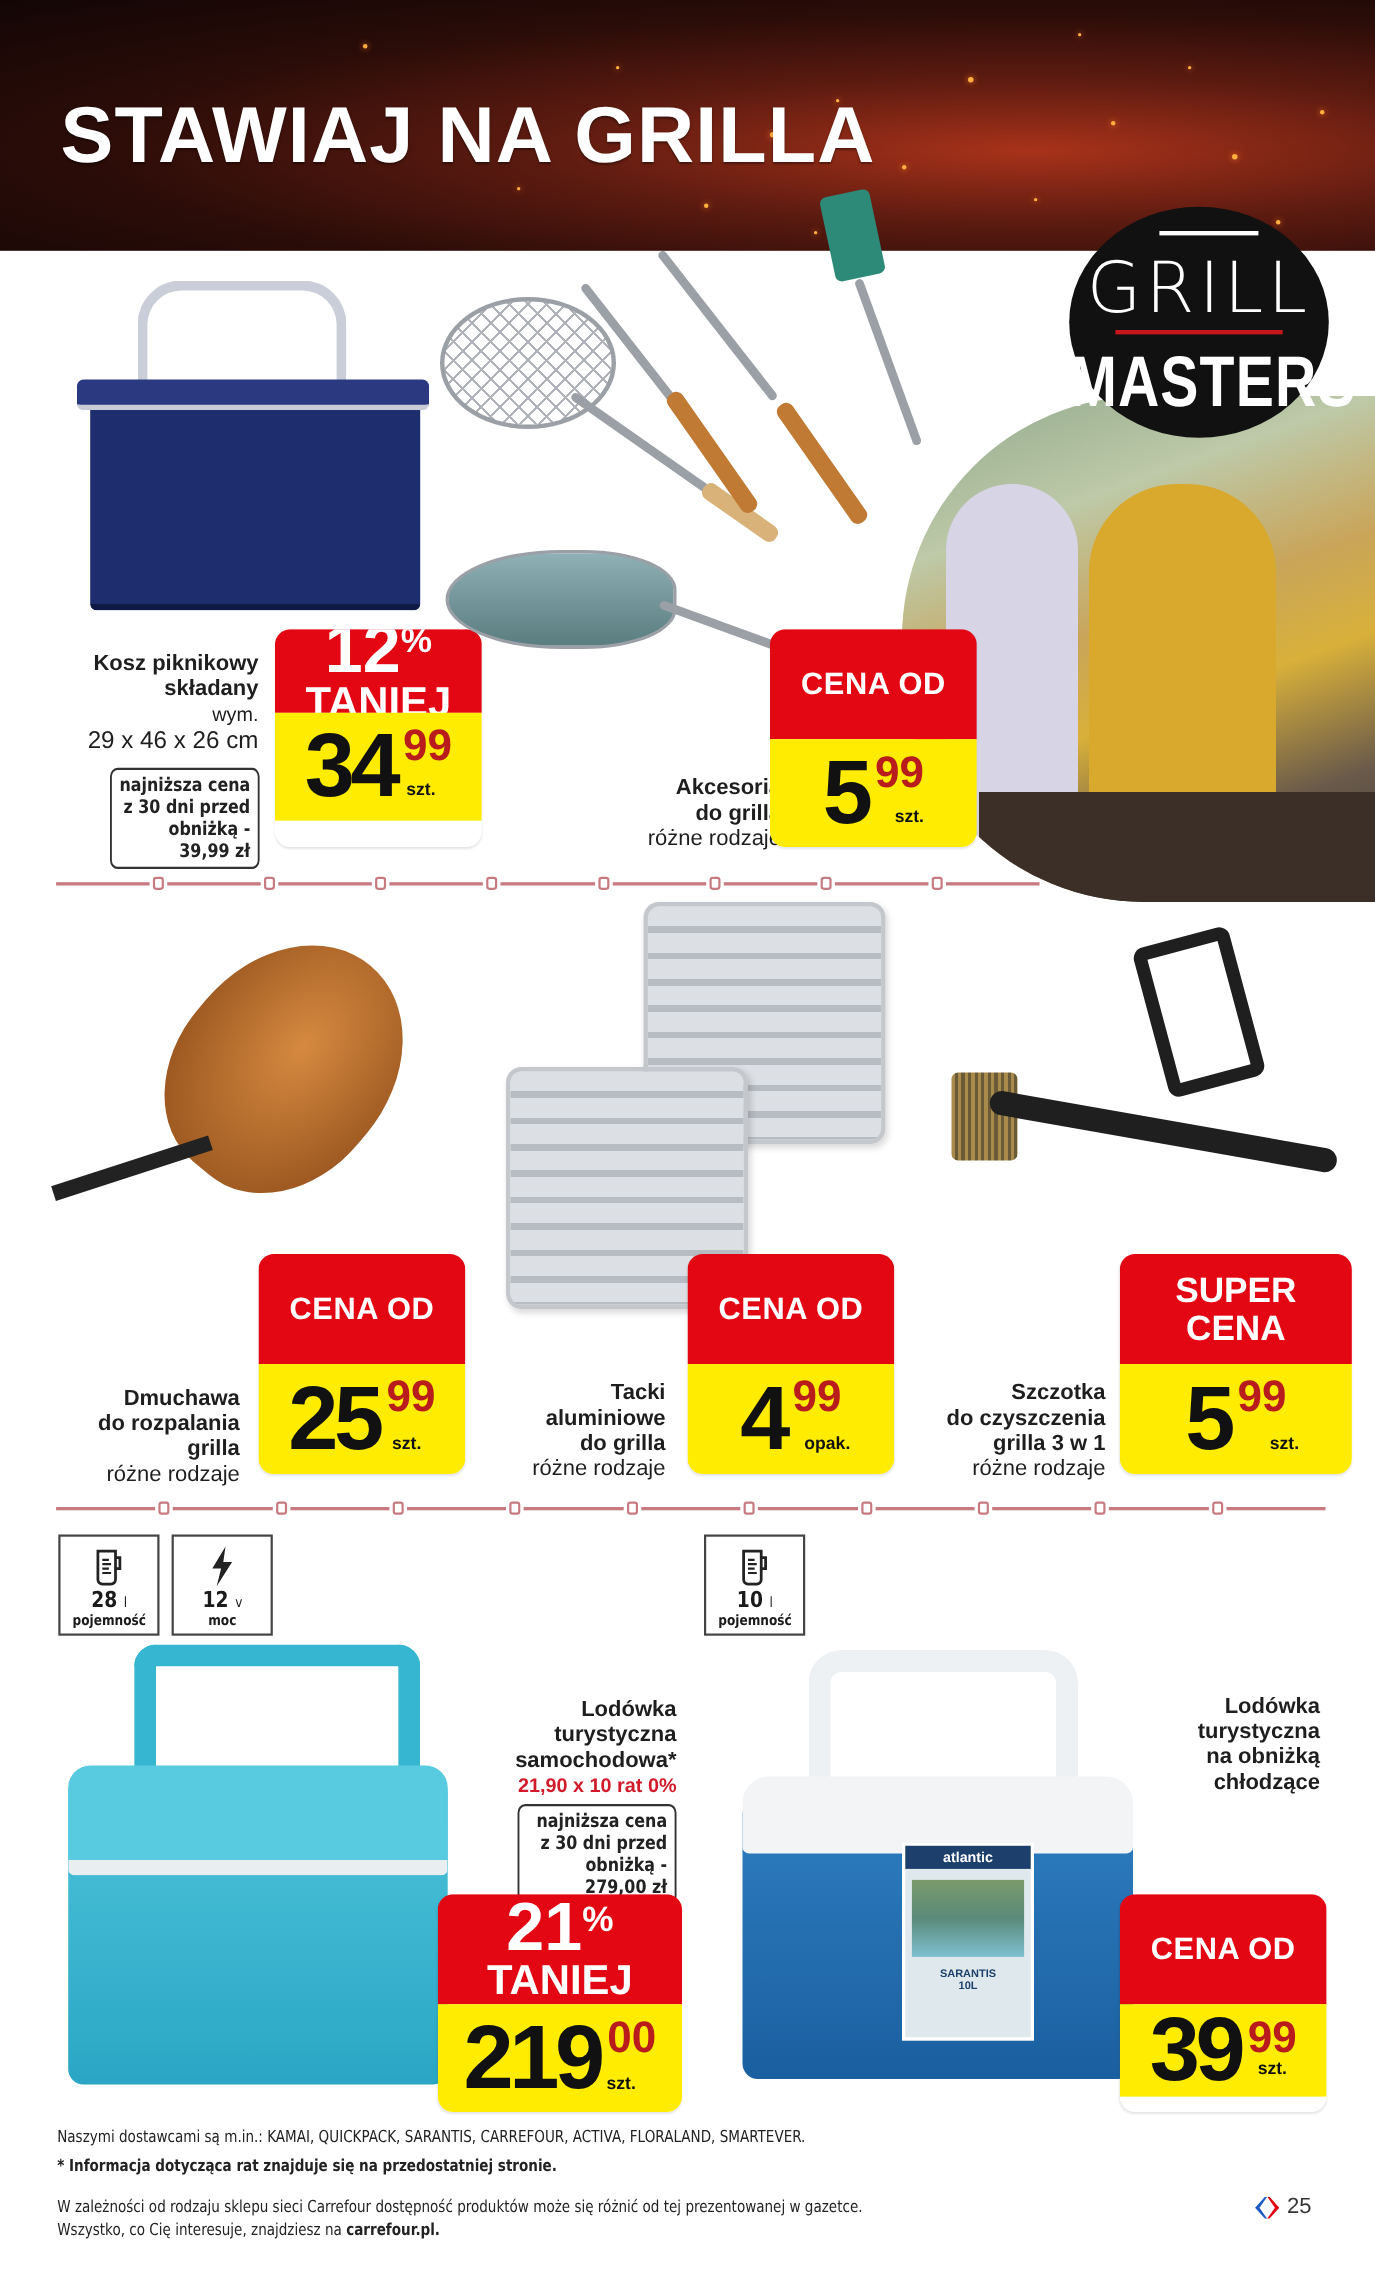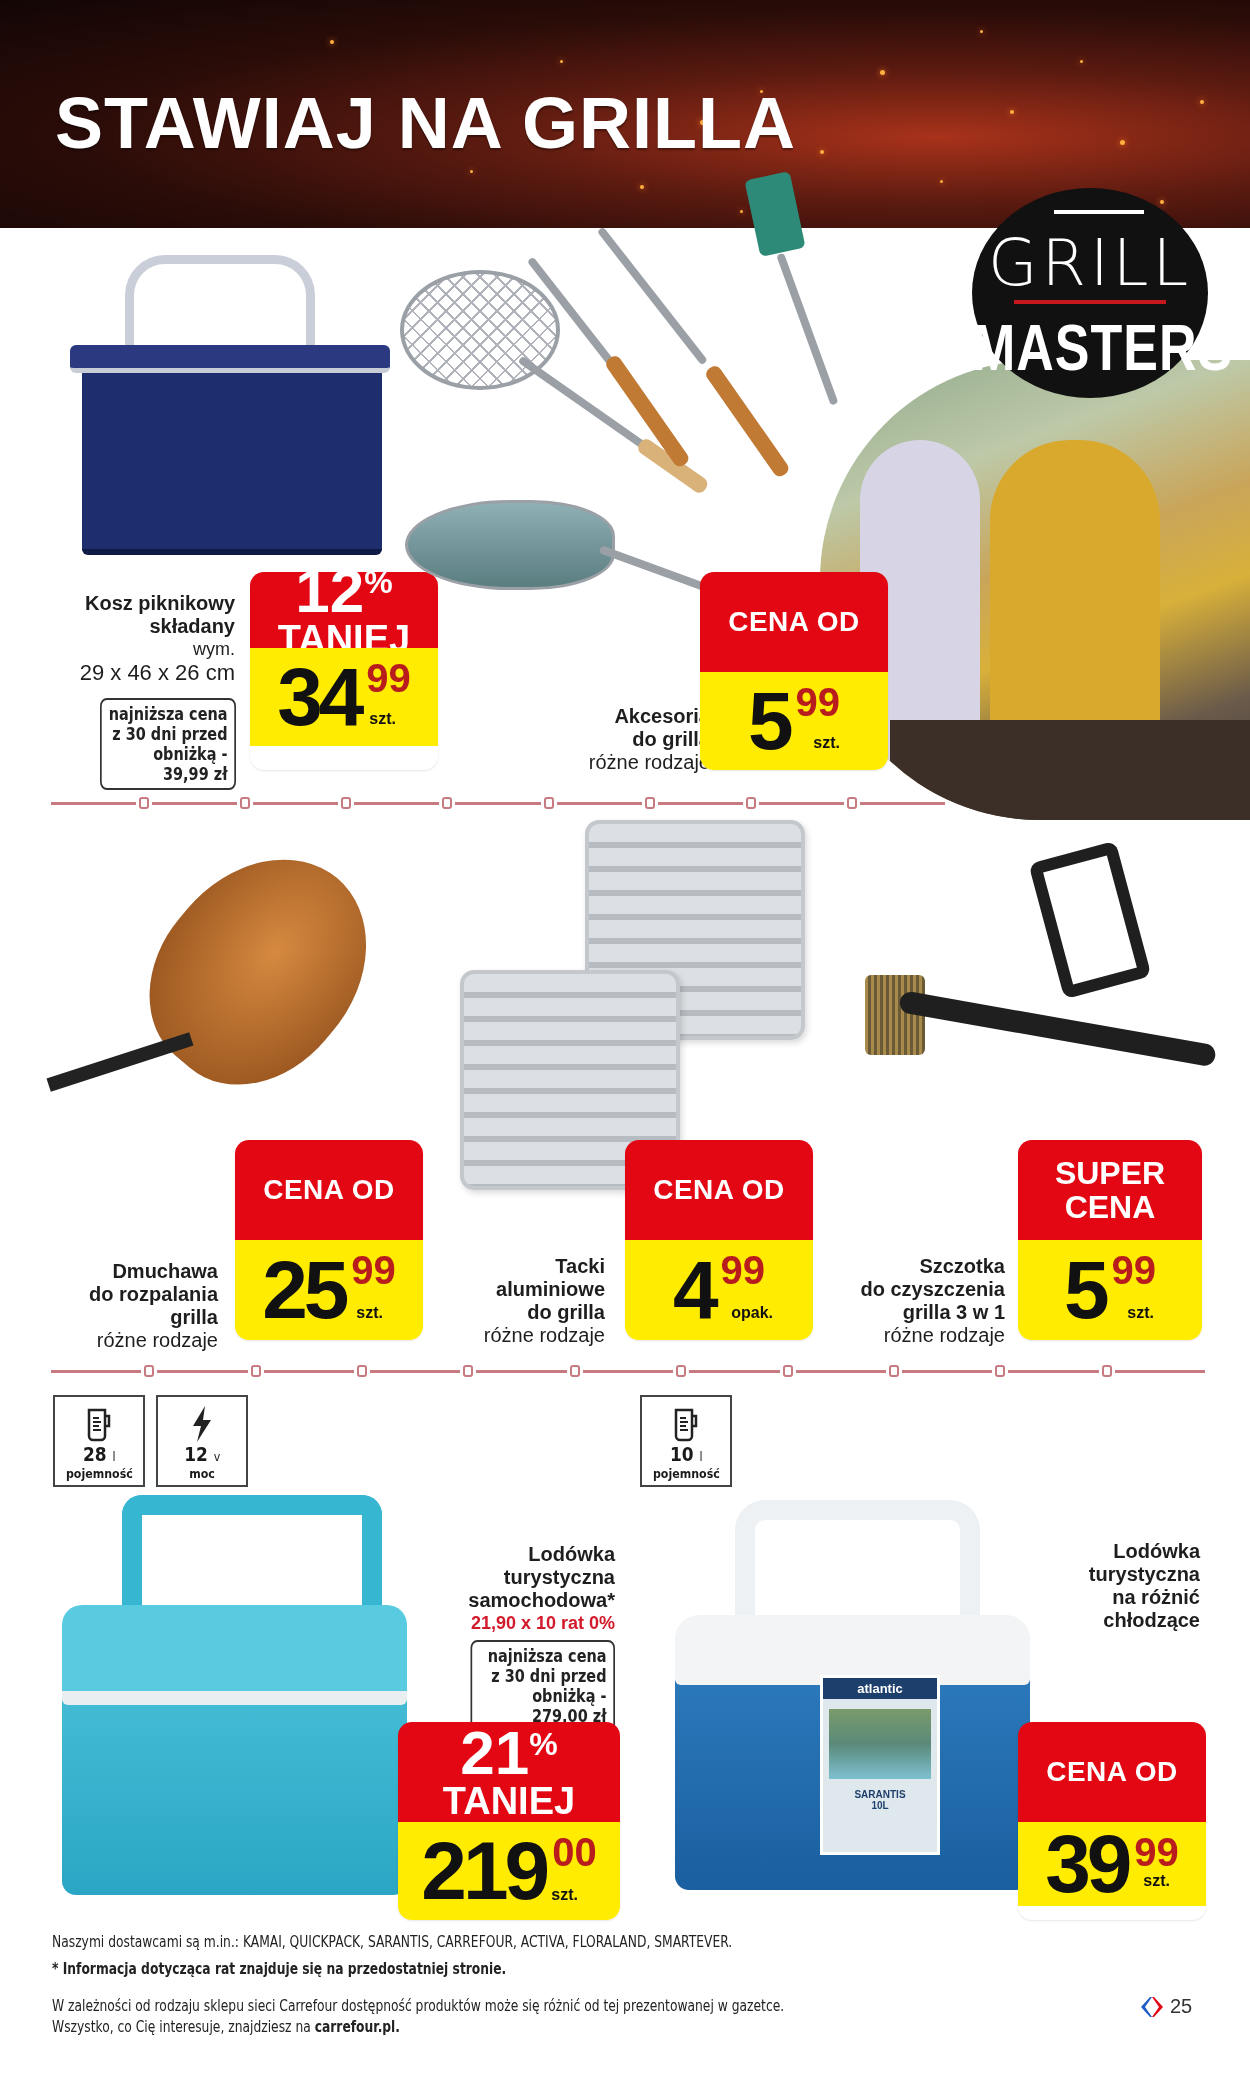--- a/index.html
+++ b/index.html
@@ -252,21 +252,21 @@
   <div class="head"></div>
   <div class="wire"></div>
   <div class="handle"></div>
 </div>
 <div class="abs ptext" style="left:840px;top:1255px;width:165px;">
   <div class="name">Szczotka</div>
   <div class="name">do czyszczenia</div>
   <div class="name">grilla 3 w 1</div>
   <div class="sub">różne rodzaje</div>
 </div>
-<div class="abs badge" style="left:1018px;top:1140px;width:184px;height:200px;">
+<div class="abs badge" style="left:1018px;top:1140px;width:211px;height:200px;">
   <div class="top label-super" style="height:100px;">
     <div>SUPER</div>
     <div>CENA</div>
   </div>
   <div class="bottom" style="height:100px;">
     <span class="big">5</span>
     <span class="cents">99</span>
     <span class="unit" style="right:48px;bottom:18px;">szt.</span>
   </div>
 </div>
@@ -355,21 +355,21 @@
   <div class="label">
     <div class="brand">atlantic</div>
     <div class="lake"></div>
     <div style="font-size:10px;text-align:center;font-weight:bold;color:#1d3f6c">SARANTIS</div>
     <div style="font-size:10px;text-align:center;font-weight:bold;color:#1d3f6c">10L</div>
   </div>
 </div>
 <div class="abs ptext" style="left:1000px;top:1540px;width:200px;">
   <div class="name">Lodówka</div>
   <div class="name">turystyczna</div>
-  <div class="name">na różnić</div>
+  <div class="name">na obniżką</div>
   <div class="name">chłodzące</div>
 </div>
 <div class="abs badge" style="left:1018px;top:1722px;width:188px;height:198px;">
   <div class="top label-cena" style="height:100px;">CENA OD</div>
   <div class="bottom" style="height:84px;">
     <span class="big">39</span>
     <span class="cents">99</span>
     <span class="unit" style="right:36px;bottom:16px;">szt.</span>
   </div>
 </div>

